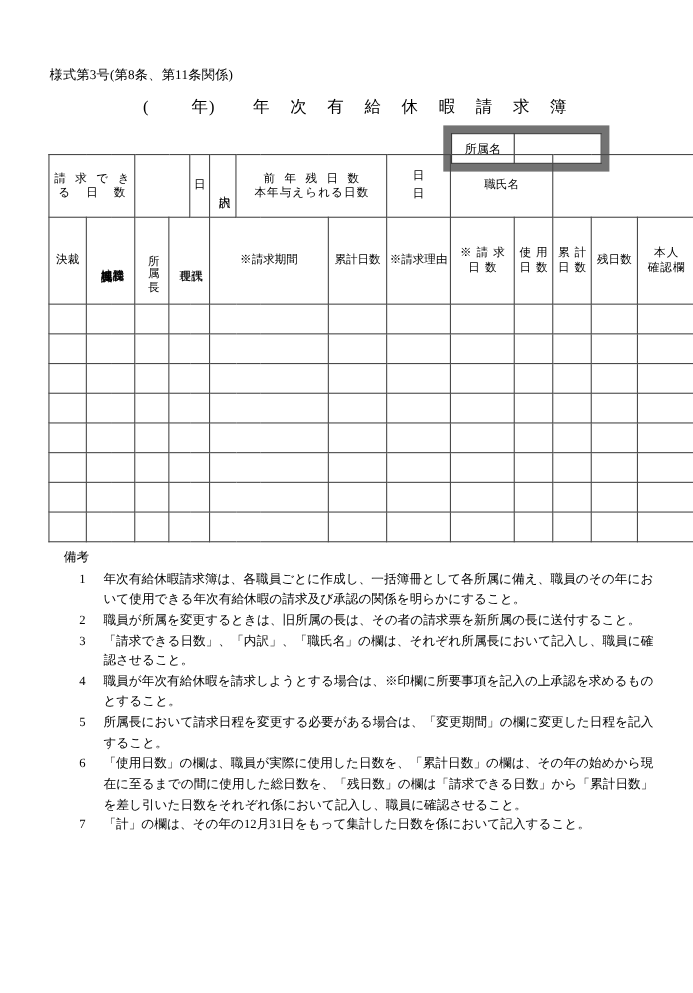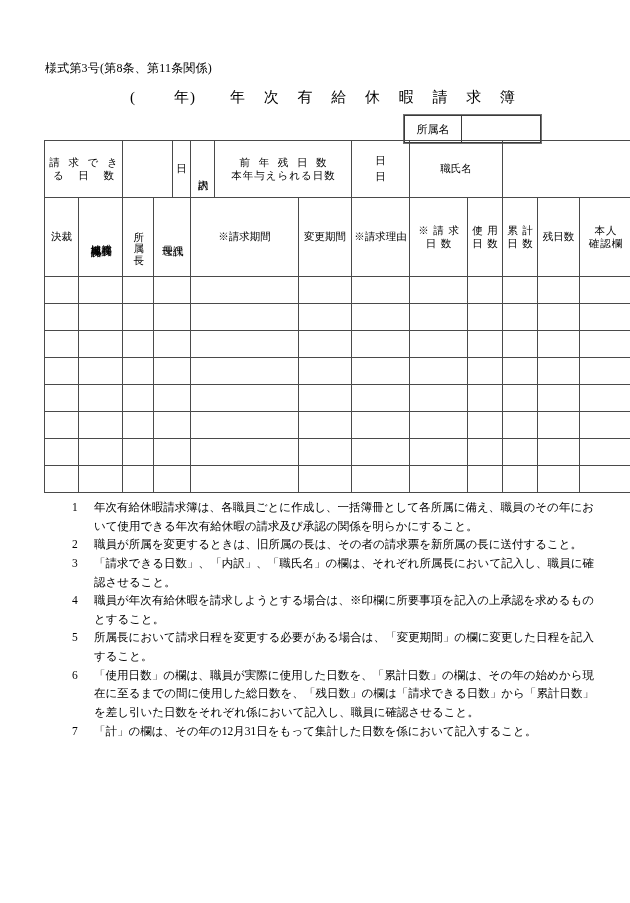--- a/index.html
+++ b/index.html
@@ -45,21 +45,21 @@
   }
   .doc-title .title-main {
     letter-spacing: 7.5px;
   }
 
   
   .affil-box {
     position: absolute;
     left: 403px;
     top: 114px;
-    border: 1px solid #737373;
+    border: 7px solid #737373;
     border-collapse: collapse;
     font-size: 11px;
   }
   .affil-box table {
     border-collapse: collapse;
   }
   .affil-box td {
     border: 1px solid #3a3a3a;
     height: 24px;
     text-align: center;
@@ -228,21 +228,21 @@
     <td colspan="2">
       <span class="vert-pair">
         <span class="vert nowrap">長理</span>
         <span class="vert nowrap">課代</span>
       </span>
     </td>
     <td colspan="3">
       <span>※請求期間</span>
     </td>
     <td>
-      <span>変更期間</span>
+      <span>累計日数</span>
     </td>
     <td>
       <span>※請求理由</span>
     </td>
     <td>
       <span class="sp-line tight">※ 請 求</span>
       <span class="sp-line tight">日 数</span>
     </td>
     <td>
       <span class="sp-line tight">使 用</span>
@@ -372,20 +372,21 @@
         <td></td>
         <td></td>
         <td></td>
         <td></td>
         <td></td>
       </tr>
     </tbody>
 </table>
 
 <div class="remarks">
+  <div class="remarks-title">備考</div>
   <div id="notes-container">
       <div class="note">
         <span class="note-num">1</span>
         <span class="note-text">年次有給休暇請求簿は、各職員ごとに作成し、一括簿冊として各所属に備え、職員のその年において使用できる年次有給休暇の請求及び承認の関係を明らかにすること。</span>
       </div>
       <div class="note">
         <span class="note-num">2</span>
         <span class="note-text">職員が所属を変更するときは、旧所属の長は、その者の請求票を新所属の長に送付すること。</span>
       </div>
       <div class="note">

